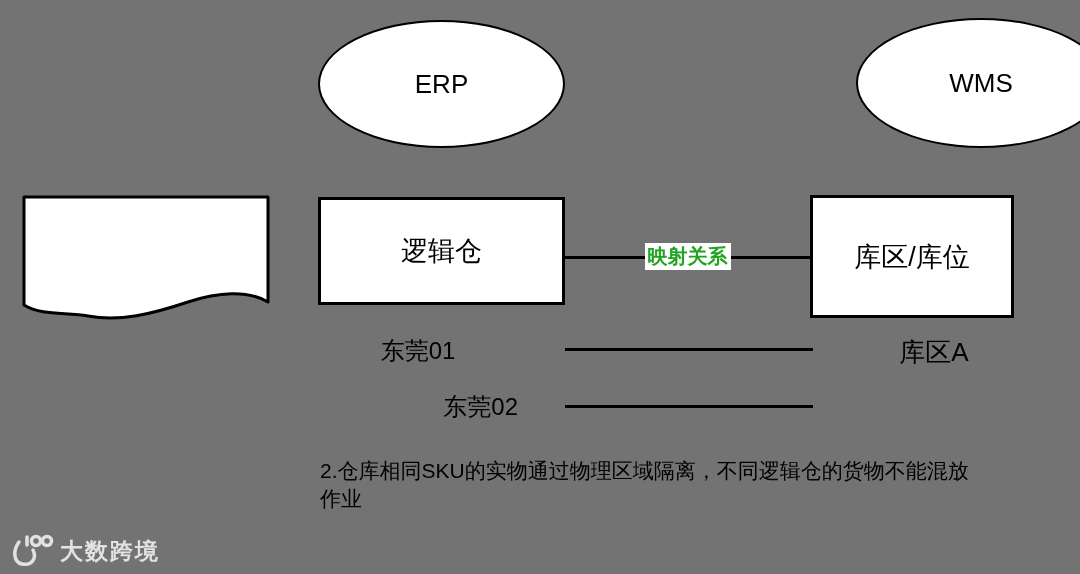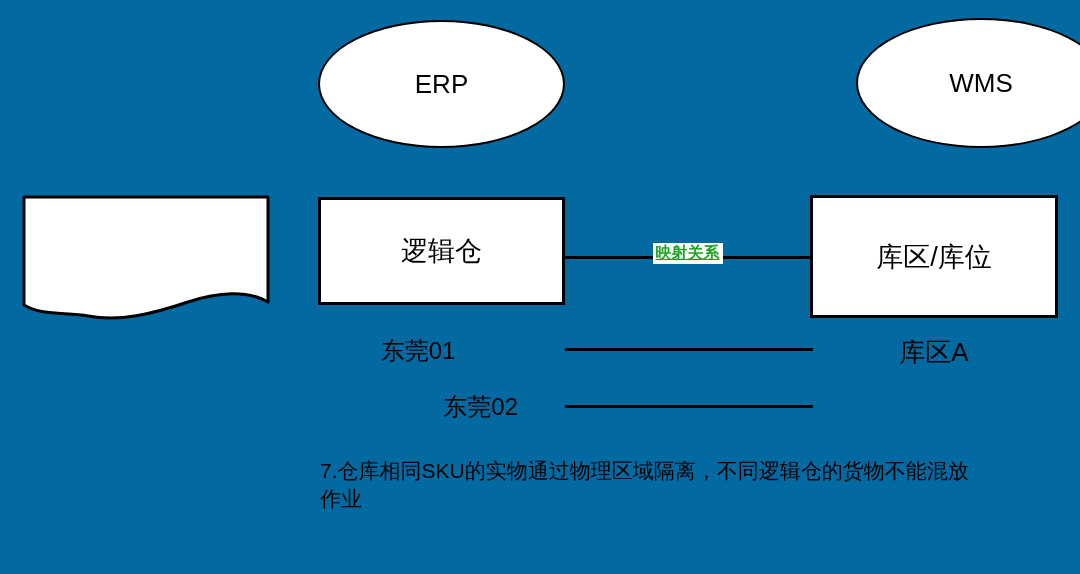--- a/index.html
+++ b/index.html
@@ -4,21 +4,21 @@
 <style>
   html, body {
     margin: 0;
     padding: 0;
     background: #ffffff;
   }
   .stage {
     position: relative;
     width: 1080px;
     height: 574px;
-    background: #0369a1;
+    background: #737373;
     font-family: "Liberation Sans", sans-serif;
     color: #000000;
     overflow: hidden;
   }
   .abs { position: absolute; box-sizing: border-box; }
 
   .ellipse {
     border: 2.5px solid #000000;
     border-radius: 50%;
     display: flex;
@@ -32,21 +32,21 @@
 
   .rect-box {
     border: 3px solid #000000;
     display: flex;
     align-items: center;
     justify-content: center;
     font-size: 27px;
     background: #ffffff;
   }
   .rect-left  { left: 318px; top: 197px; width: 247px; height: 108px; }
-  .rect-right { left: 810px; top: 195px; width: 248px; height: 123px; }
+  .rect-right { left: 810px; top: 195px; width: 204px; height: 123px; }
 
   .doc-shape-svg { left: 22px; top: 195px; width: 248px; height: 130px; }
   .doc-label {
     left: 22px; top: 222px; width: 248px;
     text-align: center; font-size: 26px;
   }
 
   .connector {
     background: #000000;
     height: 3px;
@@ -55,23 +55,22 @@
 
   .mapping-label-wrap {
     left: 565px; top: 243px; width: 245px;
     text-align: center;
     z-index: 2;
   }
   .mapping-label-wrap span {
     display: inline-block;
     background: #ffffff;
     padding: 0 3px;
-    font-size: 16px;
+    font-size: 20px;
     font-weight: bold;
-    text-decoration: underline;
   }
 
   .row-label-left  { left: 318px; width: 200px; text-align: center; font-size: 24px; }
   .row-label-right { left: 810px; width: 248px; text-align: center; font-size: 26px; }
   .row-line        { left: 565px; width: 248px; height: 3px; background: #000000; }
 
   .row1-text { top: 335px; }
   .row1-line { top: 348px; }
   .row2-text { top: 391px; text-align: right; }
   .row2-line { top: 405px; }
@@ -126,18 +125,29 @@
   </div>
 
   <div class="abs row-label-left row1-text">东莞01</div>
   <div class="abs row-line row1-line"></div>
   <div class="abs row-label-right row1-text">库区A</div>
 
   <div class="abs row-label-left row2-text">东莞02</div>
   <div class="abs row-line row2-line"></div>
 
   <div class="abs notes">
-    <div>7.仓库相同SKU的实物通过物理区域隔离，不同逻辑仓的货物不能混放</div>
+    <div>2.仓库相同SKU的实物通过物理区域隔离，不同逻辑仓的货物不能混放</div>
     <div>作业</div>
   </div>
 
+  <div class="abs watermark">
+    <svg width="46" height="34" viewBox="0 0 46 34" xmlns="http://www.w3.org/2000/svg">
+      <g fill="none" stroke="#e2e2e2" stroke-width="3.5" stroke-linecap="round">
+        <path d="M9 8 C3 16 3 28 12 30 C22 32 27 24 23 16"></path>
+        <line x1="17" y1="3" x2="17" y2="11"></line>
+        <circle cx="26" cy="7" r="4.5"></circle>
+        <circle cx="37" cy="7" r="4.5"></circle>
+      </g>
+    </svg>
+    <span class="watermark-text" style="color: rgb(226, 226, 226);">大数跨境</span>
+  </div>
 
 </div>
 
 </body></html>

